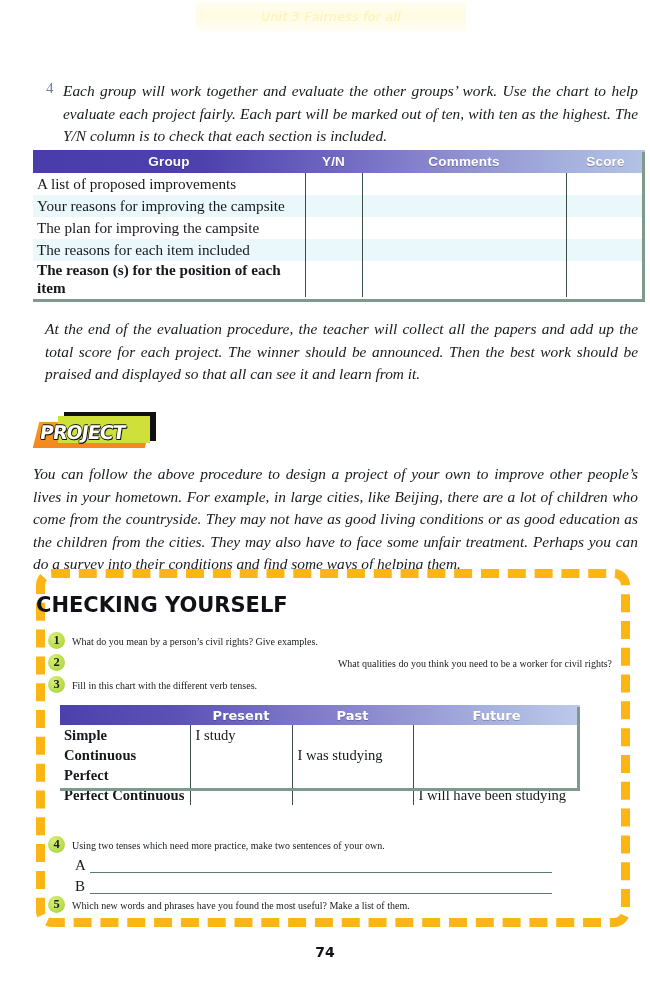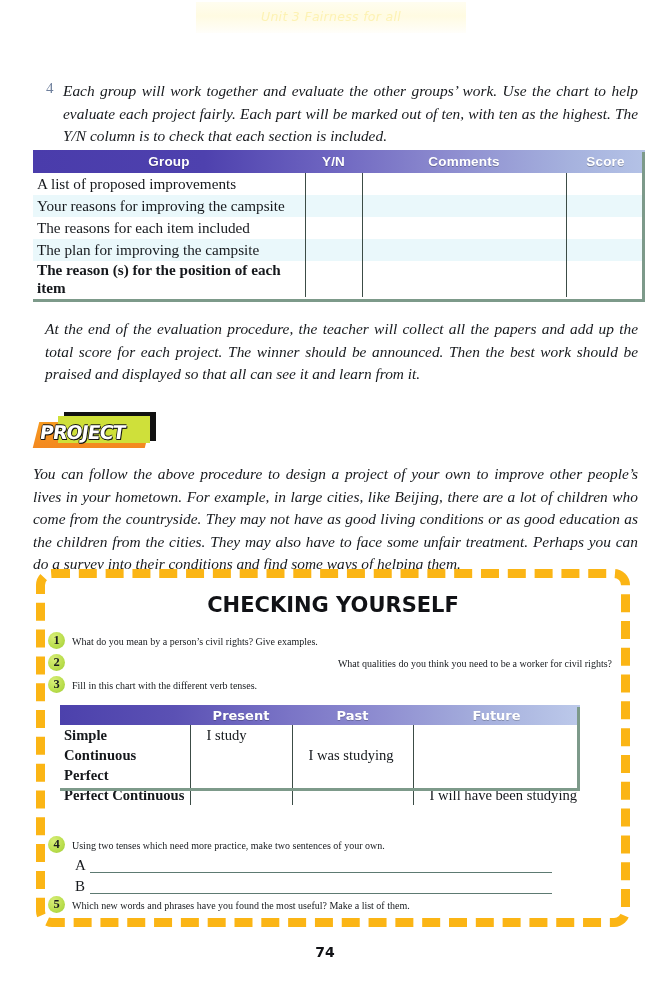--- a/index.html
+++ b/index.html
@@ -161,21 +161,20 @@
     width: 594px; height: 358px;
     border: 9px dashed #fbb515;
     border-radius: 16px;
     box-sizing: border-box;
     background: #ffffff;
   }
   .check-title {
     position: absolute;
     left: 36px; top: 593px;
     width: 594px;
-    text-align: center;
     font-family: "DejaVu Sans", sans-serif;
     font-weight: bold;
     font-size: 21px;
     letter-spacing: 0px;
     color: #111216;
   }
 
   .q-item {
     position: absolute;
     font-size: 10px;
@@ -213,21 +212,21 @@
     font-size: 13px;
     text-align: center;
     vertical-align: middle;
     text-shadow: 0 1px 0 rgba(0,0,0,.22);
   }
   .verb-body td {
     height: 20px;
     font-size: 14.6px;
     vertical-align: middle;
     border-left: 1.3px solid #3c4c46;
-    padding-left: 16px;
+    padding-left: 5px;
   }
   .verb-body td:first-child {
     border-left: none;
     font-weight: bold;
     padding-left: 4px;
   }
   .verb-rule-bottom {
     position: absolute;
     left: 60px; top: 788px;
     width: 520px; height: 3px;
@@ -293,27 +292,27 @@
       <td></td>
       <td></td>
     </tr>
     <tr>
       <td>Your reasons for improving the campsite</td>
       <td></td>
       <td></td>
       <td></td>
     </tr>
     <tr>
+      <td>The plan for improving the campsite</td>
+      <td></td>
+      <td></td>
+      <td></td>
+    </tr>
+    <tr>
       <td>The reasons  for each item  included</td>
-      <td></td>
-      <td></td>
-      <td></td>
-    </tr>
-    <tr>
-      <td>The plan for improving the campsite</td>
       <td></td>
       <td></td>
       <td></td>
     </tr>
     <tr>
       <td>The reason (s) for the position of each item</td>
       <td></td>
       <td></td>
       <td></td>
     </tr>

